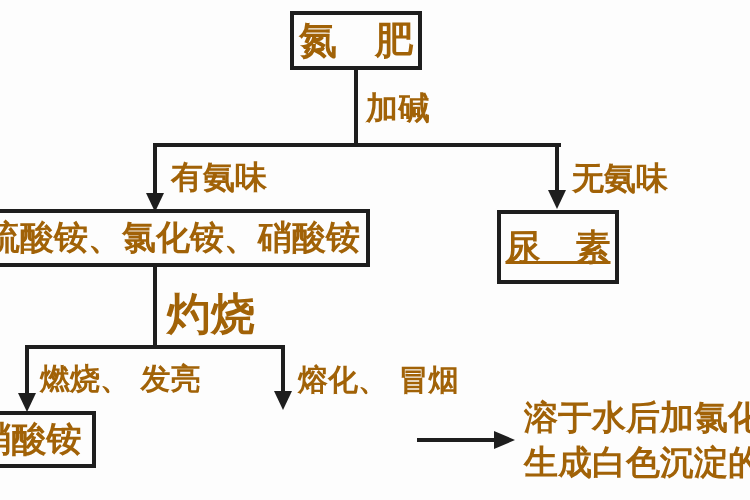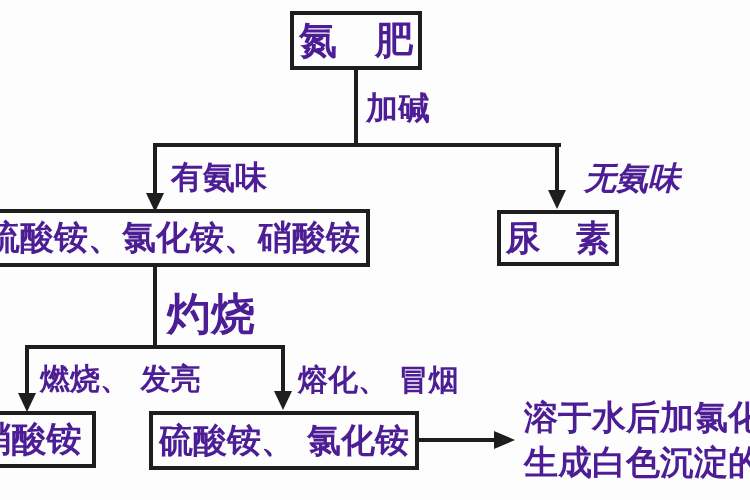--- a/index.html
+++ b/index.html
@@ -7,21 +7,21 @@
     padding: 0;
     background: #ffffff;
   }
   .canvas {
     position: relative;
     width: 750px;
     height: 500px;
     background: #fdfdfd;
     overflow: hidden;
     font-family: "DejaVu Serif", "Liberation Serif", serif;
-    color: #4c1d95;
+    color: #a16207;
   }
   .node {
     position: absolute;
     border: 4px solid #1e1e1e;
     background: #fdfdfd;
     display: flex;
     align-items: center;
     justify-content: center;
     font-weight: 700;
     white-space: nowrap;
@@ -59,21 +59,21 @@
     top: 395px;
     font-size: 34px;
     font-weight: 700;
     line-height: 45px;
     white-space: nowrap;
   }
 
   
   .node-root           { left: 290px; top: 11px;  width: 132px; height: 59px; font-size: 38px; }
   .node-salts          { left: -44px; top: 209px; width: 414px; height: 58px; font-size: 34px; justify-content: flex-start; padding-left: 26px; }
-  .node-urea           { left: 497px; top: 210px; width: 122px; height: 56px; font-size: 35px; }
+  .node-urea           { left: 497px; top: 210px; width: 122px; height: 74px; font-size: 35px; text-decoration: underline; }
   .node-nitrate        { left: -38px; top: 411px; width: 134px; height: 57px; font-size: 35px; }
   .node-sulf-chlor     { left: 149px; top: 411px; width: 270px; height: 59px; font-size: 34px; }
 
   
   .line-root-down      { left: 354px; top: 68px;  width: 4px;   height: 79px; }
   .line-branch-h       { left: 153px; top: 143px; width: 408px; height: 4px; }
   .line-left-down      { left: 153px; top: 143px; width: 4px;   height: 52px; }
   .line-right-down     { left: 555px; top: 143px; width: 4px;   height: 49px; }
   .line-ignite-down    { left: 153px; top: 265px; width: 4px;   height: 84px; }
   .line-ignite-h       { left: 25px;  top: 345px; width: 260px; height: 4px; }
@@ -83,35 +83,34 @@
 
   .ah-left   { left: 146px; top: 193px; }
   .ah-right  { left: 548px; top: 190px; }
   .ah-burn   { left: 18px;  top: 393px; }
   .ah-melt   { left: 274px; top: 391px; }
   .ah-result { left: 494px; top: 431px; }
 
   
   .lbl-add-alkali  { left: 366px; top: 91px;  font-size: 32px; }
   .lbl-has-ammonia { left: 171px; top: 160px; font-size: 32px; }
-  .lbl-no-ammonia  { left: 584px; top: 161px; font-size: 32px; font-style: italic; }
+  .lbl-no-ammonia  { left: 572px; top: 161px; font-size: 32px; }
   .lbl-ignite      { left: 167px; top: 290px; font-size: 44px; }
   .lbl-burn        { left: 40px;  top: 362px; font-size: 30px; }
   .lbl-melt        { left: 298px; top: 363px; font-size: 30px; }
 </style>
 </head>
 <body>
 
 <div class="canvas">
 
   <div class="node node-root">氮　肥</div>
   <div class="node node-salts">硫酸铵、氯化铵、硝酸铵</div>
   <div class="node node-urea">尿　素</div>
   <div class="node node-nitrate">硝酸铵</div>
-  <div class="node node-sulf-chlor">硫酸铵、 氯化铵</div>
 
   <div class="line line-root-down"></div>
   <div class="line line-branch-h"></div>
   <div class="line line-left-down"></div>
   <div class="line line-right-down"></div>
   <div class="line line-ignite-down"></div>
   <div class="line line-ignite-h"></div>
   <div class="line line-burn-down"></div>
   <div class="line line-melt-down"></div>
   <div class="line line-result-h"></div>

